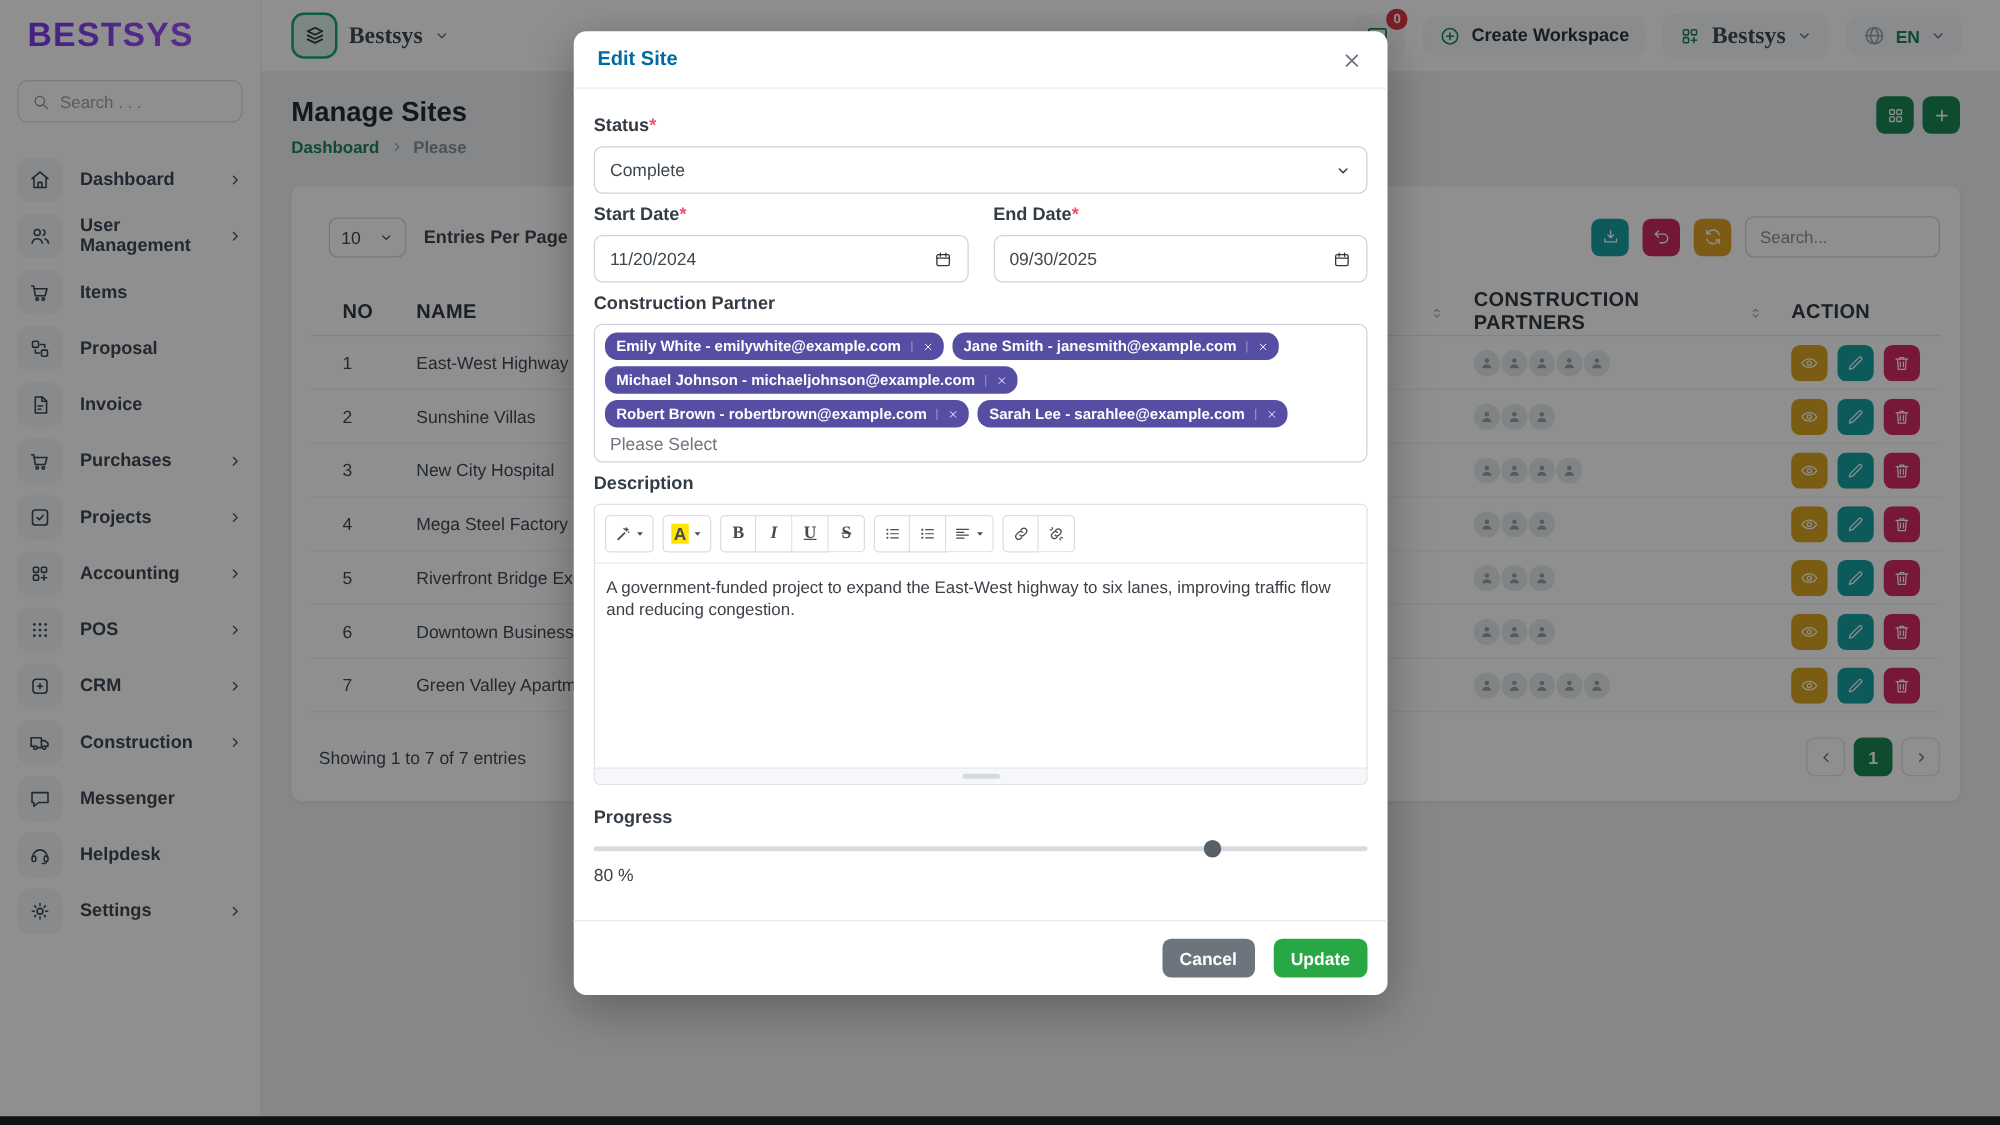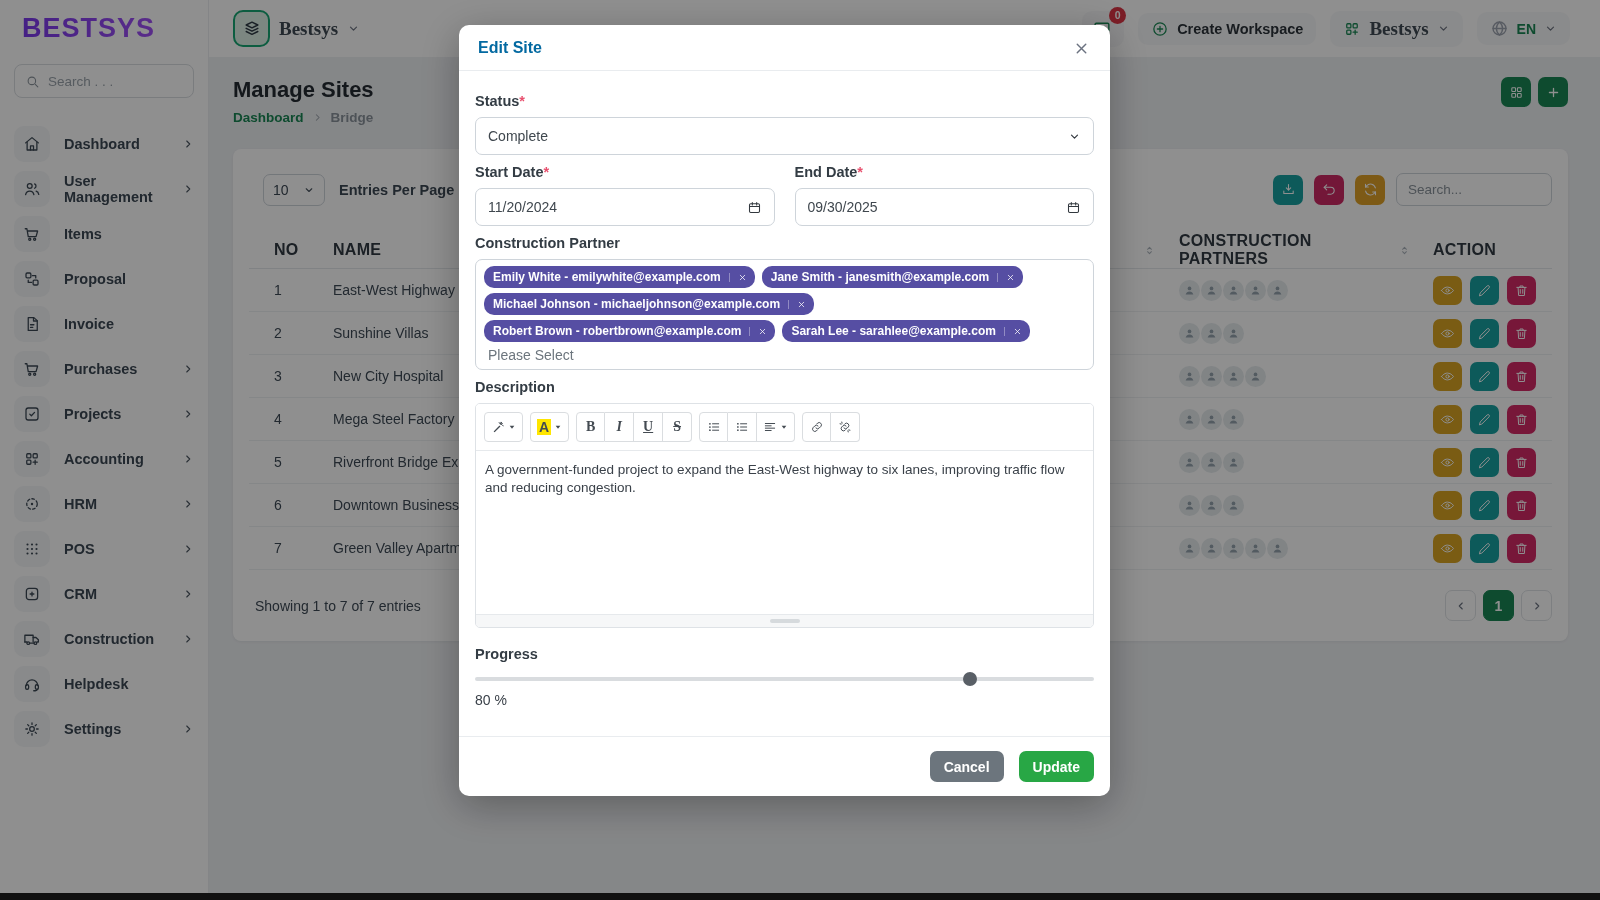--- a/index.html
+++ b/index.html
@@ -289,34 +289,20 @@
           </span>
           <span class="side-label">Accounting</span>
           <span class="chev">
             <svg viewBox="0 0 24 24" fill="none" stroke="currentColor" stroke-width="2.2" stroke-linecap="round" stroke-linejoin="round">
               <path d="m9.5 6 6 6-6 6"></path>
             </svg>
           </span>
         </div>
         <div class="side-item">
           <span class="icon-box">
-            <svg viewBox="0 0 24 24" fill="none" stroke="currentColor" stroke-width="1.7" stroke-linecap="round" stroke-linejoin="round">
-              <circle cx="12" cy="12" r="7" stroke-dasharray="3.4 3"></circle>
-              <circle cx="12" cy="12" r="1.6" fill="currentColor" stroke="none"></circle>
-            </svg>
-          </span>
-          <span class="side-label">HRM</span>
-          <span class="chev">
-            <svg viewBox="0 0 24 24" fill="none" stroke="currentColor" stroke-width="2.2" stroke-linecap="round" stroke-linejoin="round">
-              <path d="m9.5 6 6 6-6 6"></path>
-            </svg>
-          </span>
-        </div>
-        <div class="side-item">
-          <span class="icon-box">
             <svg viewBox="0 0 24 24" fill="currentColor">
               <g>
                 <circle cx="6" cy="6" r="1.4"></circle>
                 <circle cx="12" cy="6" r="1.4"></circle>
                 <circle cx="18" cy="6" r="1.4"></circle>
                 <circle cx="6" cy="12" r="1.4"></circle>
                 <circle cx="12" cy="12" r="1.4"></circle>
                 <circle cx="18" cy="12" r="1.4"></circle>
                 <circle cx="6" cy="18" r="1.4"></circle>
                 <circle cx="12" cy="18" r="1.4"></circle>
@@ -358,20 +344,28 @@
           <span class="side-label">Construction</span>
           <span class="chev">
             <svg viewBox="0 0 24 24" fill="none" stroke="currentColor" stroke-width="2.2" stroke-linecap="round" stroke-linejoin="round">
               <path d="m9.5 6 6 6-6 6"></path>
             </svg>
           </span>
         </div>
         <div class="side-item">
           <span class="icon-box">
             <svg viewBox="0 0 24 24" fill="none" stroke="currentColor" stroke-width="1.7" stroke-linecap="round" stroke-linejoin="round">
+              <path d="M3.5 5.5h17v10.5H10.5l-5 4v-4h-2z"></path>
+            </svg>
+          </span>
+          <span class="side-label">Messenger</span>
+        </div>
+        <div class="side-item">
+          <span class="icon-box">
+            <svg viewBox="0 0 24 24" fill="none" stroke="currentColor" stroke-width="1.7" stroke-linecap="round" stroke-linejoin="round">
               <path d="M4.5 14a7.5 7.5 0 0 1 15 0"></path>
               <rect x="3.5" y="13" width="4" height="6" rx="1.8"></rect>
               <rect x="16.5" y="13" width="4" height="6" rx="1.8"></rect>
               <path d="M19.5 18.8a3.2 3.2 0 0 1-3 2.2h-2.2"></path>
             </svg>
           </span>
           <span class="side-label">Helpdesk</span>
         </div>
         <div class="side-item">
           <span class="icon-box">
@@ -468,21 +462,21 @@
       <div class="page-head">
         <div>
           <div class="page-title">Manage Sites</div>
           <div class="breadcrumb">
             <span class="bc-home">Dashboard</span>
             <span class="bc-sep">
                 <svg viewBox="0 0 24 24" fill="none" stroke="currentColor" stroke-width="2.2" stroke-linecap="round" stroke-linejoin="round">
                   <path d="m9.5 6 6 6-6 6"></path>
                 </svg>
               </span>
-            <span class="bc-cur">Bridge</span>
+            <span class="bc-cur">Please</span>
           </div>
         </div>
         <div class="head-btns">
           <button class="sq-btn">
               <span>
                 <svg viewBox="0 0 24 24" fill="none" stroke="currentColor" stroke-width="1.7" stroke-linecap="round" stroke-linejoin="round">
                   <rect x="4.5" y="4.5" width="6" height="6" rx="1.2"></rect>
                   <rect x="13.5" y="4.5" width="6" height="6" rx="1.2"></rect>
                   <rect x="4.5" y="13.5" width="6" height="6" rx="1.2"></rect>
                   <rect x="13.5" y="13.5" width="6" height="6" rx="1.2"></rect>

